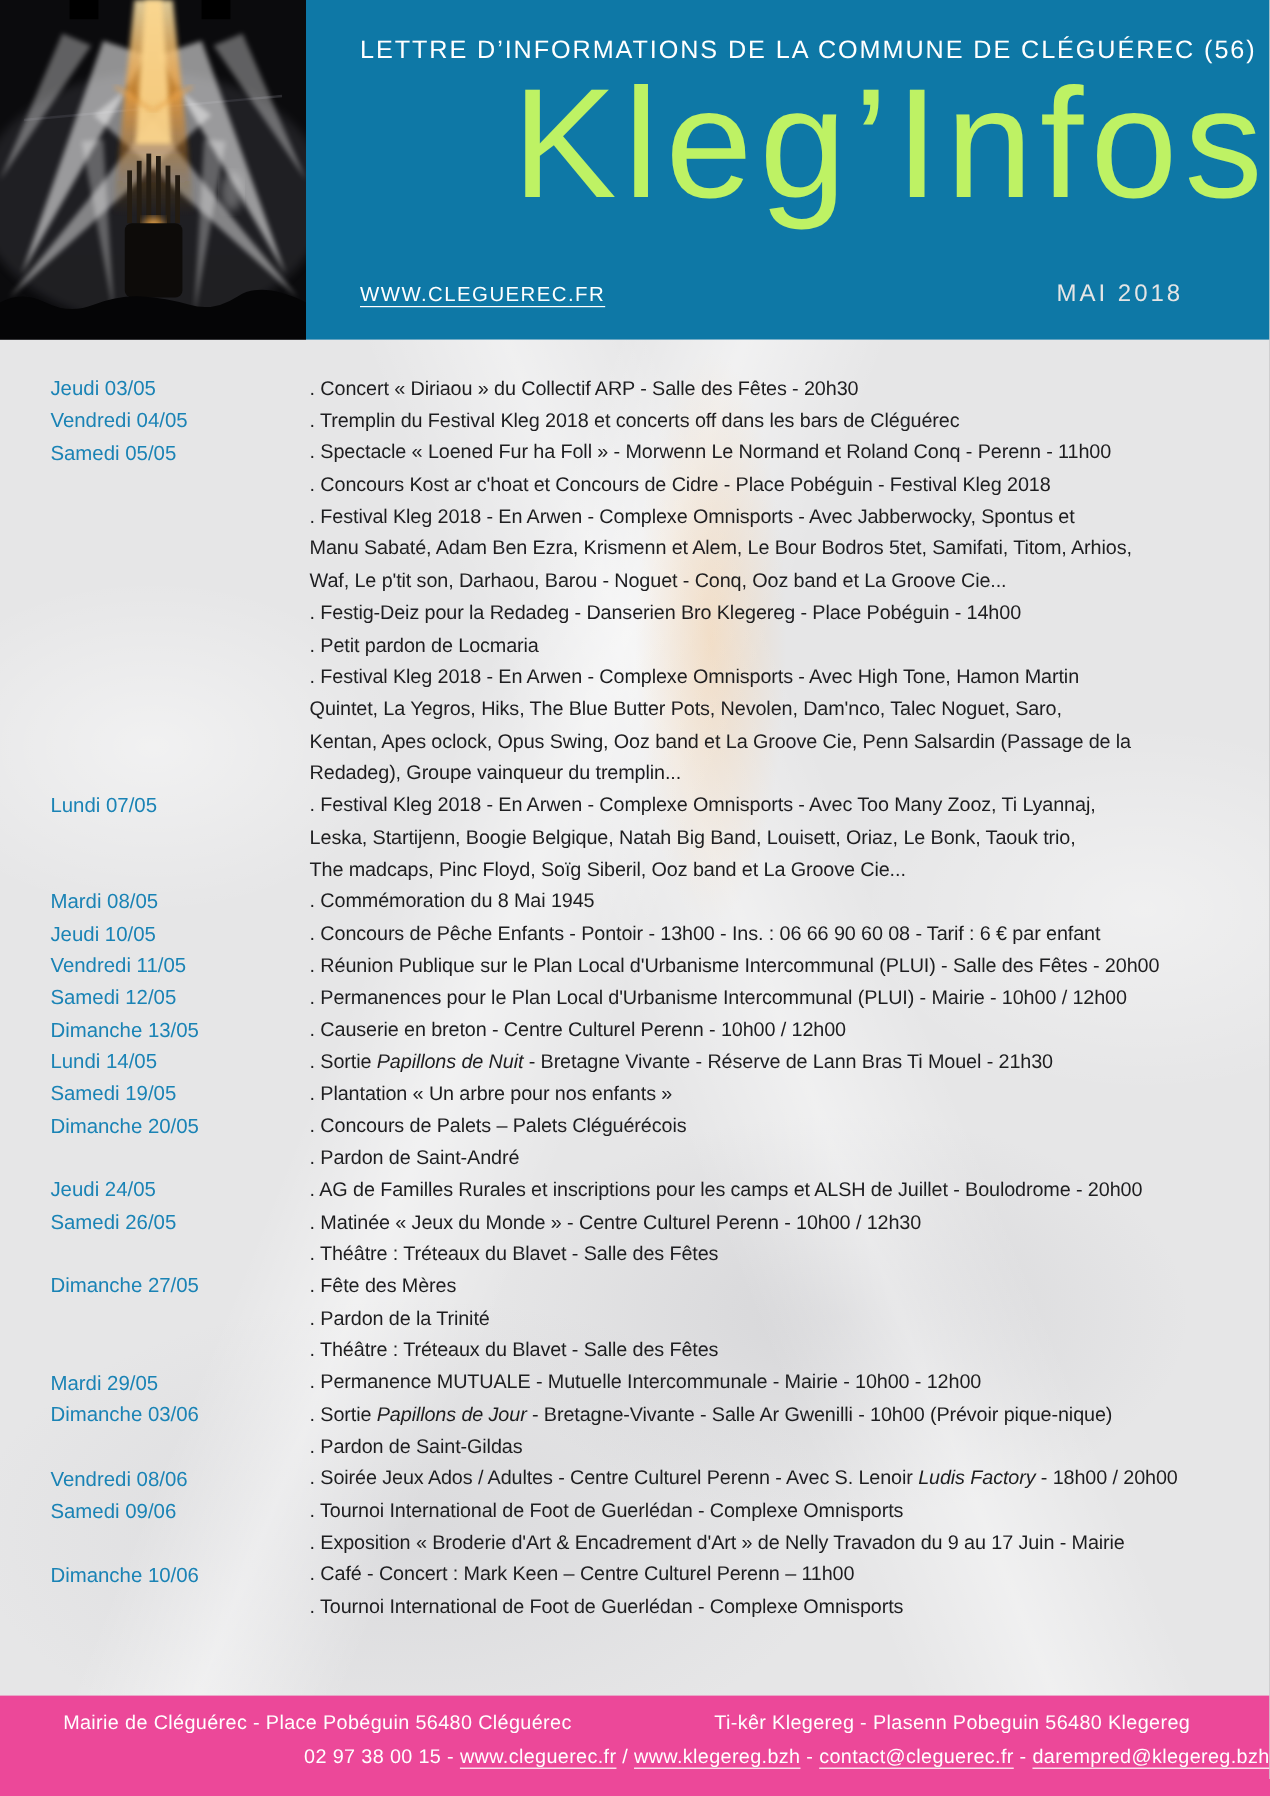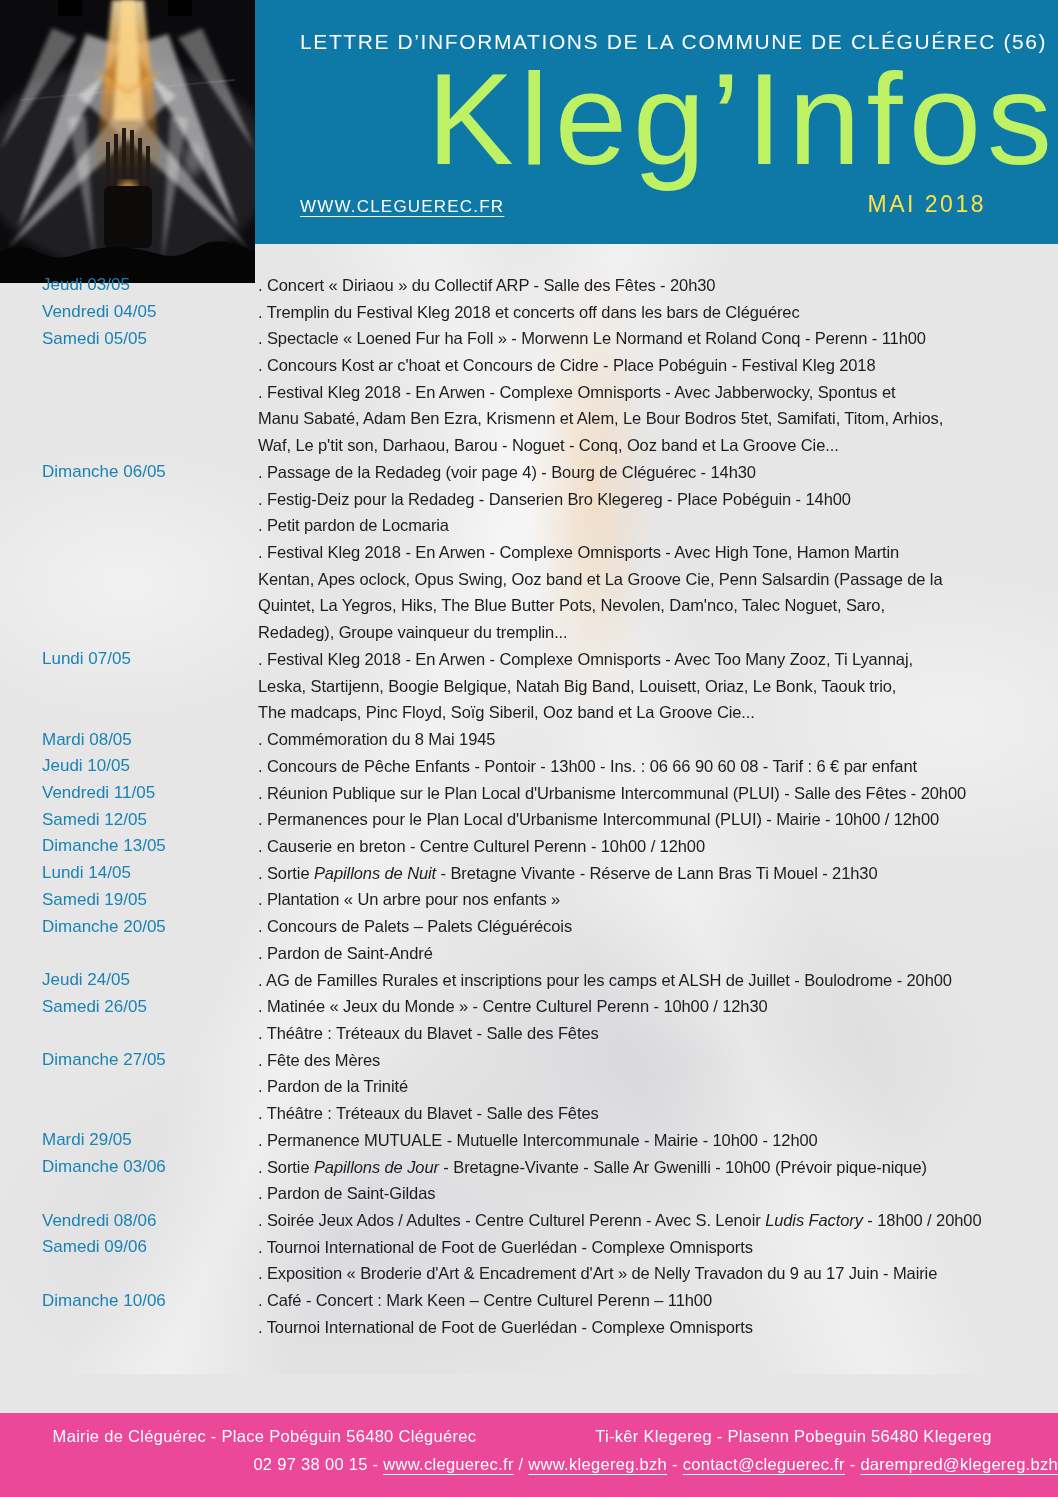--- a/index.html
+++ b/index.html
@@ -3,41 +3,41 @@
 <meta charset="utf-8">
 <style>
   * { margin:0; padding:0; box-sizing:border-box; }
   html,body { background:#bdbdbd; }
   body { font-family:"Liberation Sans","DejaVu Sans",sans-serif; }
   .page{
     width:1058px; height:1497px; margin:0 auto; position:relative;
     background:#e6e6e7; overflow:hidden;
   }
   
-  .masthead{ height:244px; display:flex; position:relative; }
+  .masthead{ height:283px; display:flex; position:relative; }
   .photo{ width:255px; height:283px; flex:0 0 255px; background:#0a0a0c; }
   .photo svg{ display:block; }
   .band{ flex:1; background:#0e78a6; position:relative; padding-left:45px; }
   .tagline{
     margin-top:30px; color:#ffffff; font-size:21px; letter-spacing:1.6px;
     white-space:nowrap;
   }
   .title{
     color:#bef264; font-size:130px; line-height:1;
     letter-spacing:6px; white-space:nowrap;text-align:right;
   }
   .band-bottom{
     position:absolute; left:45px; right:72px; bottom:26px;
     display:flex; justify-content:space-between; align-items:baseline;
   }
   .website{
     color:#ffffff; font-size:17px; letter-spacing:1.2px;
     text-decoration:underline; text-underline-offset:4px; cursor:pointer;
   }
-  .issue{ color:#fde047; font-size:23px; letter-spacing:2.5px; }
+  .issue{ color:#e5e5e5; font-size:20px; letter-spacing:2.5px; }
   
   .agenda{
     position:relative; height:1130px; padding-top:28px;
   }
   .agenda::before{
     content:""; position:absolute; inset:0; pointer-events:none;
     background:
       radial-gradient(90px 340px at 56% 22%, rgba(250,185,110,.30), transparent 70%),
       linear-gradient(112deg, transparent 34%, rgba(255,255,255,.45) 41%, transparent 49%),
       linear-gradient(68deg, transparent 50%, rgba(255,255,255,.40) 58%, transparent 66%),
@@ -160,42 +160,38 @@
         </div>
         <div class="row">
           <span class="date"></span>
           <span class="text"><span>Manu Sabaté, Adam Ben Ezra, Krismenn et Alem, Le Bour Bodros 5tet, Samifati, Titom, Arhios,</span></span>
         </div>
         <div class="row">
           <span class="date"></span>
           <span class="text"><span>Waf, Le p'tit son, Darhaou, Barou - Noguet - Conq, Ooz band et La Groove Cie...</span></span>
         </div>
         <div class="row">
-          <span class="date">Dimanche 06/05</span>
-          <span class="text"><span>. Passage de la Redadeg (voir page 4) - Bourg de Cléguérec - 14h30</span></span>
-        </div>
-        <div class="row">
           <span class="date"></span>
           <span class="text"><span>. Festig-Deiz pour la Redadeg - Danserien Bro Klegereg - Place Pobéguin - 14h00</span></span>
         </div>
         <div class="row">
           <span class="date"></span>
           <span class="text"><span>. Petit pardon de Locmaria</span></span>
         </div>
         <div class="row">
           <span class="date"></span>
           <span class="text"><span>. Festival Kleg 2018 - En Arwen - Complexe Omnisports - Avec High Tone, Hamon Martin</span></span>
         </div>
         <div class="row">
           <span class="date"></span>
+          <span class="text"><span>Quintet, La Yegros, Hiks, The Blue Butter Pots, Nevolen, Dam'nco, Talec Noguet, Saro,</span></span>
+        </div>
+        <div class="row">
+          <span class="date"></span>
           <span class="text"><span>Kentan, Apes oclock, Opus Swing, Ooz band et La Groove Cie, Penn Salsardin (Passage de la</span></span>
-        </div>
-        <div class="row">
-          <span class="date"></span>
-          <span class="text"><span>Quintet, La Yegros, Hiks, The Blue Butter Pots, Nevolen, Dam'nco, Talec Noguet, Saro,</span></span>
         </div>
         <div class="row">
           <span class="date"></span>
           <span class="text"><span>Redadeg), Groupe vainqueur du tremplin...</span></span>
         </div>
         <div class="row">
           <span class="date">Lundi 07/05</span>
           <span class="text"><span>. Festival Kleg 2018 - En Arwen - Complexe Omnisports - Avec Too Many Zooz, Ti Lyannaj,</span></span>
         </div>
         <div class="row">

